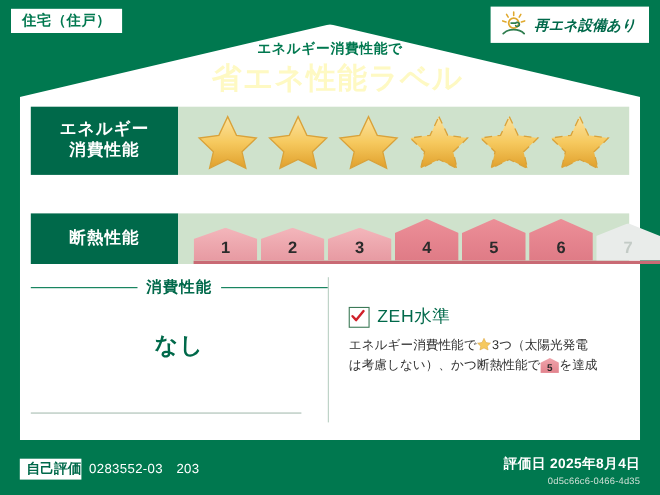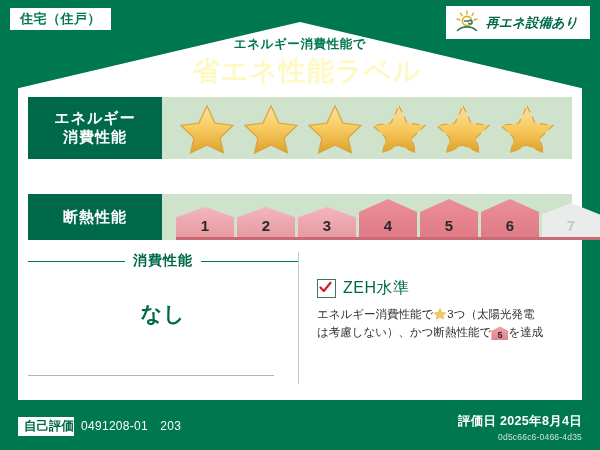--- a/index.html
+++ b/index.html
@@ -253,21 +253,21 @@
             <path d="M31 5 L39 22 L57 24.5 L44 37 L47.5 52 L31 44 L14.5 52 L18 37 L5 24.5 L23 22 Z" fill="#f6c95e" stroke="#d9a23a" stroke-width="2"></path>
           </svg><span>3つ（太陽光発電</span><br>
         <span>は考慮しない）、かつ断熱性能で</span><span class="mini-grade">5</span><span>を達成</span>
       </div>
     </div>
   </div>
 
   <div class="footer">
     <div class="f-left">
       <span class="f-badge">自己評価</span>
-      <span class="f-num">0491208-01　203</span>
+      <span class="f-num">0283552-03　203</span>
     </div>
     <div class="f-right">
       <div class="f-date">評価日 2025年8月4日</div>
       <div class="f-uuid">0d5c66c6-0466-4d35</div>
     </div>
   </div>
 
 </div>
 
 </body></html>

